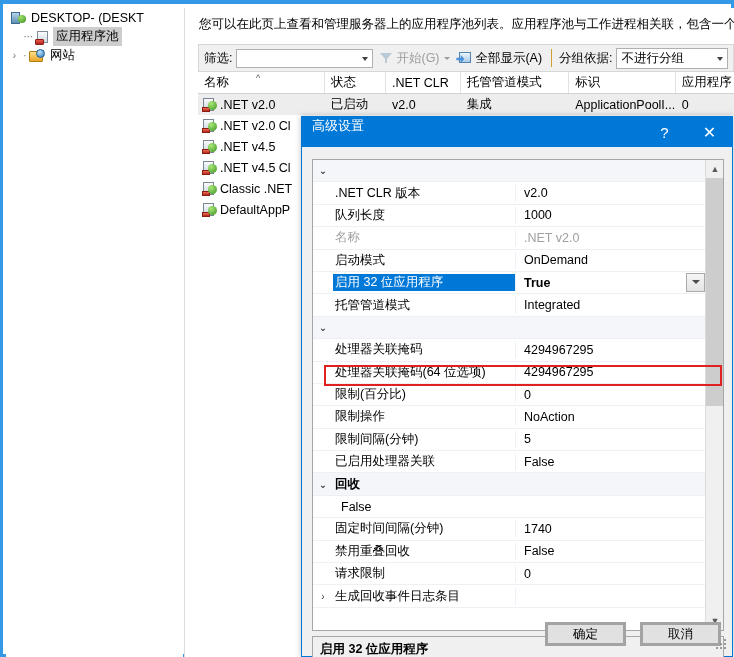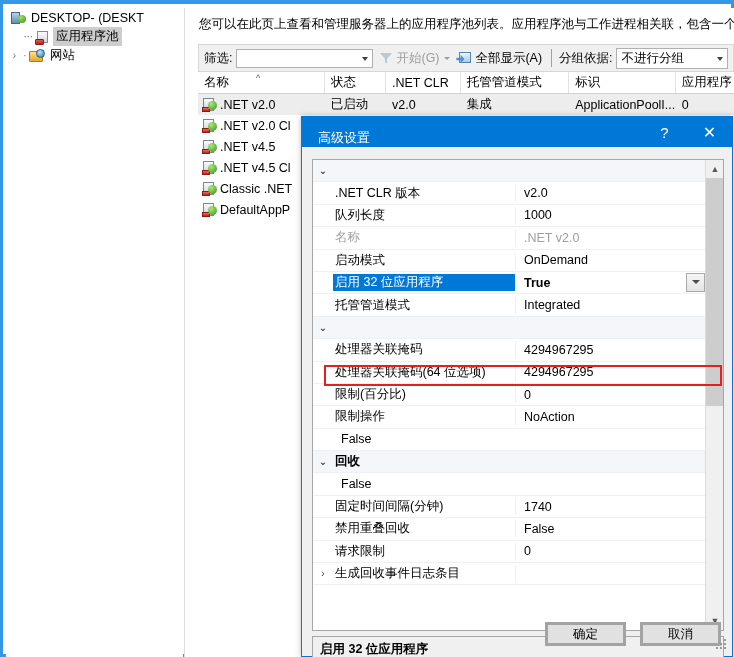--- a/index.html
+++ b/index.html
@@ -386,22 +386,22 @@
     height: 541px;
     background: #f0f0f0;
     border: 1px solid #0078d7;
     box-sizing: border-box;
     box-shadow: 0 0 6px rgba(0,0,0,0.25);
   }
   #dialog-titlebar {
     height: 30px;
     background: #0078d7;
     display: flex;
-    align-items: flex-end;
-    padding-left: 16px;
+    align-items: flex-start;
+    padding-left: 10px;
     color: #fff;
   }
   #dialog-title {
     font-size: 13px;
     color: #ffffff;
   }
   #dialog-title-buttons {
     margin-left: auto;
     display: flex;
     height: 30px;
@@ -815,23 +815,29 @@
           <span class="prop-name">限制(百分比)</span>
           <span class="prop-value">0</span>
         </div>
 
         <div class="prop-row">
           <span class="prop-exp"></span>
           <span class="prop-name">限制操作</span>
           <span class="prop-value">NoAction</span>
         </div>
 
-
-        <div class="prop-row">
-          <span class="prop-exp"></span>
+        <div class="prop-row">
+          <span class="prop-exp"></span>
+          <span class="prop-name">限制间隔(分钟)</span>
+          <span class="prop-value">5</span>
+        </div>
+
+        <div class="prop-row">
+          <span class="prop-exp"></span>
+          <span class="prop-name">已启用处理器关联</span>
           <span class="prop-value">False</span>
         </div>
 
         <div class="prop-row category">
           <span class="prop-exp">⌄</span>
           <span class="prop-name">回收</span>
         </div>
 
         <div class="prop-row">
           <span class="prop-exp"></span>

